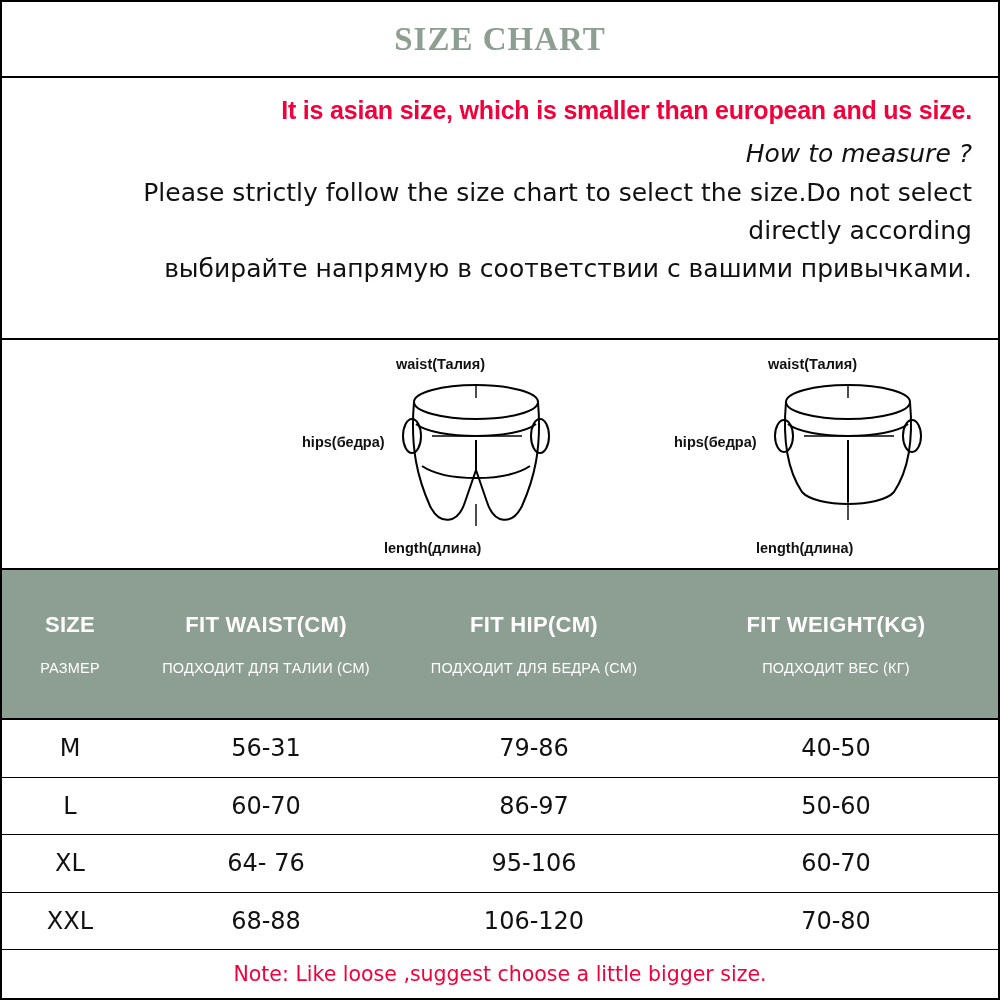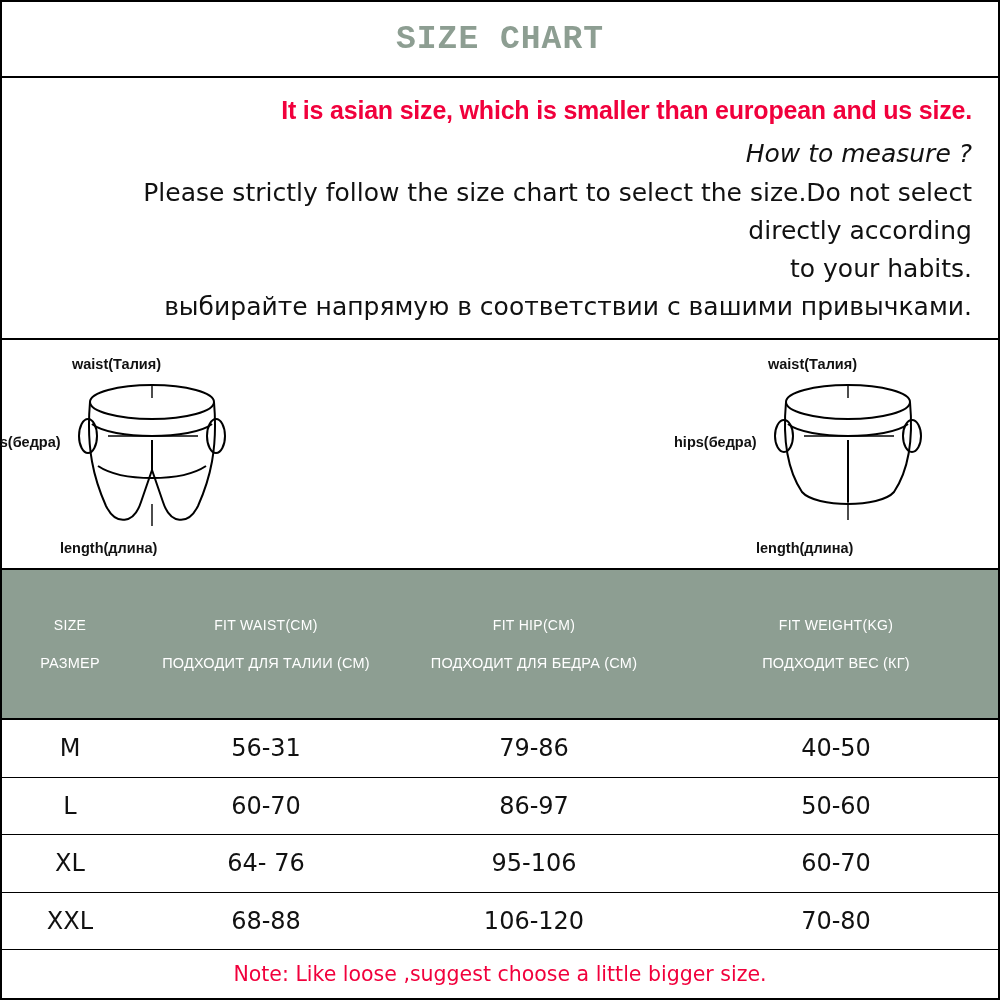--- a/index.html
+++ b/index.html
@@ -26,21 +26,21 @@
   
   .title-band {
     height: 74px;
     flex: 0 0 74px;
     border-bottom: 2px solid #000000;
     display: flex;
     align-items: center;
     justify-content: center;
   }
   .title-text {
-    font-family: Liberation Mono, monospace;
+    font-family: Liberation Serif, serif;
     font-weight: bold;
     font-size: 33px;
     letter-spacing: 1px;
     color: #8d9e92;
   }
 
   
   .notes-band {
     flex: 0 0 262px;
     border-bottom: 2px solid #000000;
@@ -69,22 +69,22 @@
     margin: 0 0 0 6px;
     color: #111111;
   }
 
   
   .diagram-band {
     flex: 0 0 228px;
     border-bottom: 2px solid #000000;
     display: flex;
     align-items: center;
-    justify-content: space-between;
-    gap: 96px;
+    justify-content: flex-end;
+    gap: 72px;
   }
   .diagram {
     position: relative;
     width: 300px;
     height: 200px;
   }
   .diagram svg { display: block; }
   .diagram .lbl {
     position: absolute;
     font-family: "Liberation Sans", sans-serif;
@@ -112,22 +112,22 @@
     color: #ffffff;
     border-bottom: 2px solid #000000;
   }
   .thead .cell {
     text-align: center;
     padding: 0 4px;
     box-sizing: border-box;
   }
   .th-main {
     font-family: "Liberation Sans", sans-serif;
-    font-weight: normal;
-    font-size: 14px;
+    font-weight: bold;
+    font-size: 22px;
     letter-spacing: 0.3px;
     margin-bottom: 22px;
   }
   .th-sub {
     font-family: "Liberation Sans", sans-serif;
     font-size: 14.5px;
     letter-spacing: 0.2px;
   }
   .c1 { flex: 0 0 136px; }
   .c2 { flex: 0 0 256px; }
@@ -160,21 +160,20 @@
 <div class="page">
 
   <div class="title-band">
     <div class="title-text">SIZE CHART</div>
   </div>
 
   <div class="notes-band">
     <div class="warn-line">It is asian size, which is smaller than european and us size.</div>
     <div class="howto">How to measure ?</div>
     <div class="note-line">Please strictly follow the size chart to select the size.Do not select directly according</div>
-    <div class="note-line">to your habits.</div>
     <div class="note-line">выбирайте напрямую в соответствии с вашими привычками.</div>
   </div>
 
   <div class="diagram-band">
 
     <div class="diagram">
       <svg width="300" height="200" viewBox="0 0 300 200">
         <ellipse cx="150" cy="48" rx="62" ry="17" fill="none" stroke="#000" stroke-width="2"></ellipse>
         <path d="M88 48 C84 95 92 125 104 152 C114 172 132 170 139 148 L150 116 L161 148 C168 170 186 172 196 152 C208 125 216 95 212 48" fill="none" stroke="#000" stroke-width="2"></path>
         <path d="M90 70 C110 86 190 86 210 70" fill="none" stroke="#000" stroke-width="2"></path>

